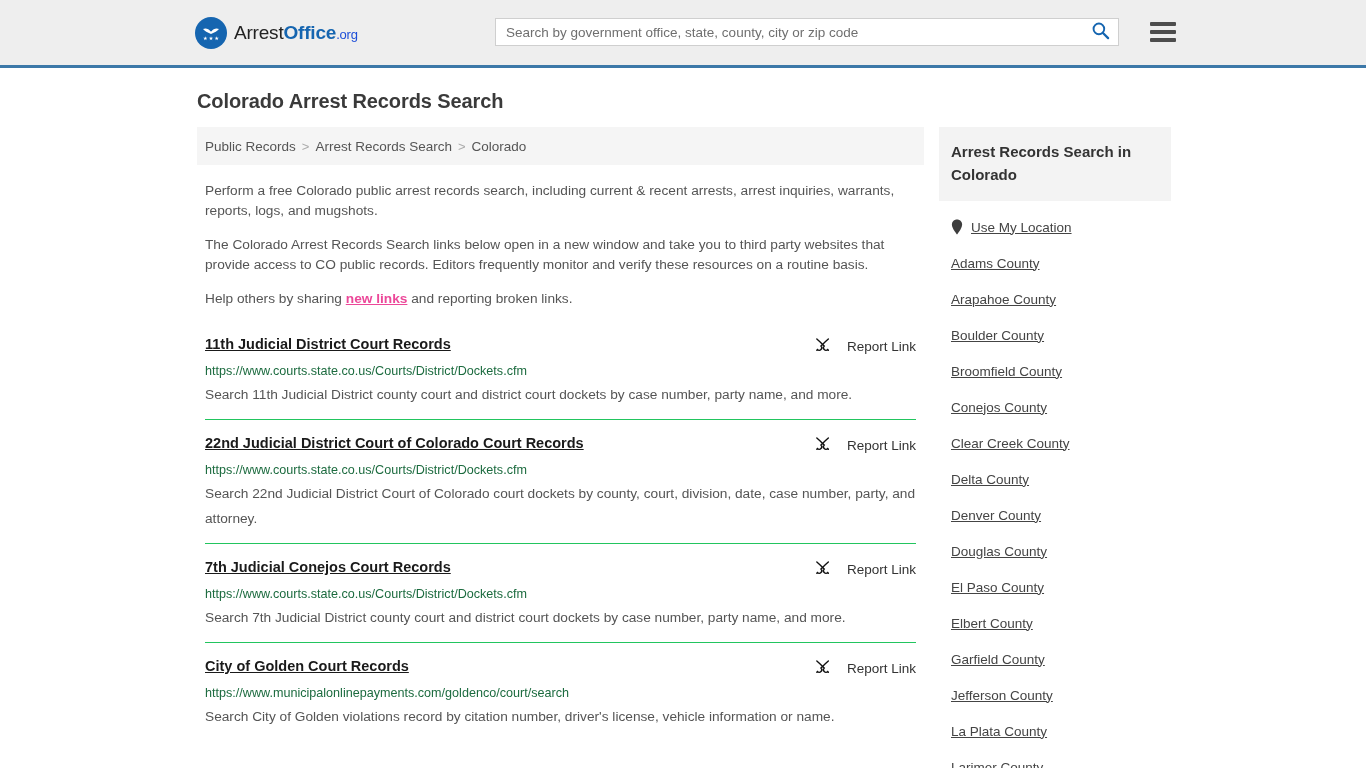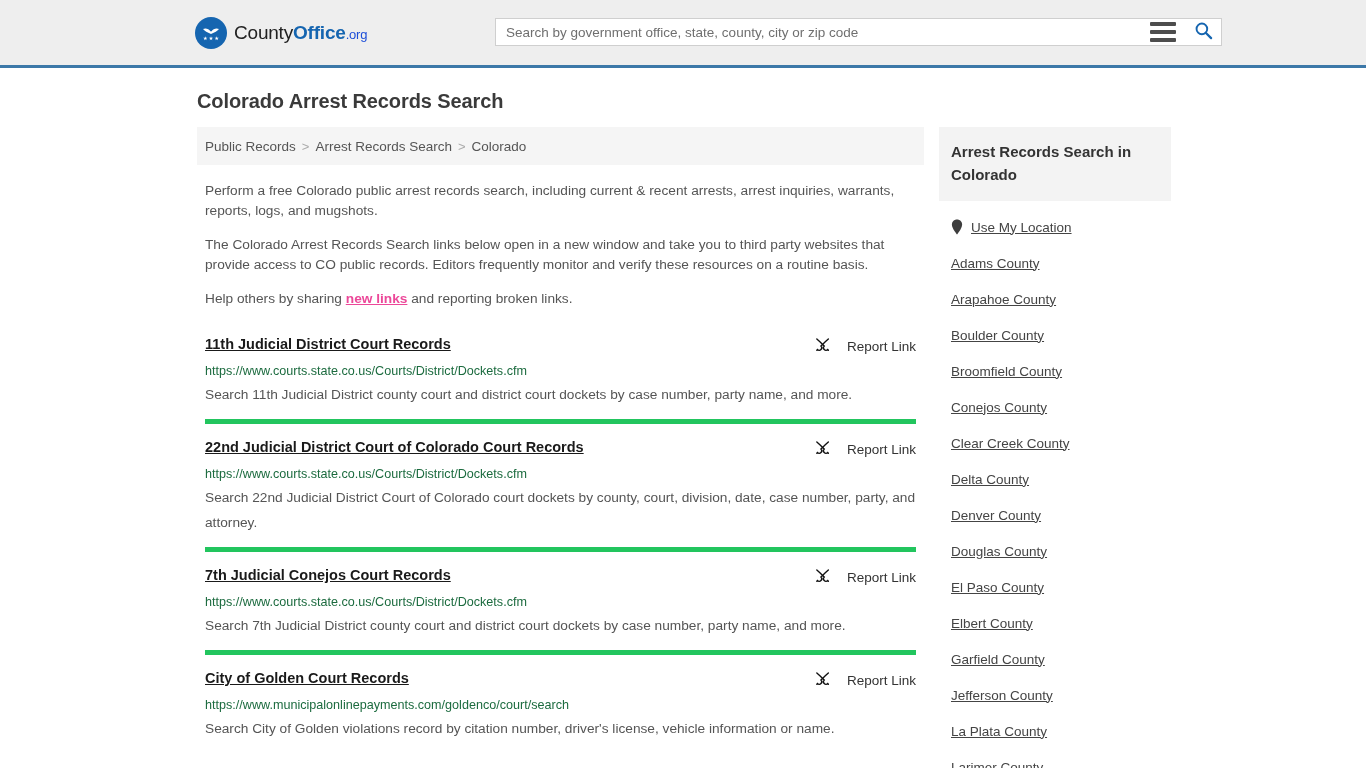--- a/index.html
+++ b/index.html
@@ -42,21 +42,21 @@
     white-space: nowrap;
   }
   .logo-text .b { color: #1565b0; font-weight: bold; }
   .logo-text .n { font-weight: normal; }
   .logo-text .tld { font-size: 13px; color: #1d4ed8; }
 
   .search-area {
     position: absolute;
     left: 495px;
     top: 18px;
-    width: 727px;
+    width: 624px;
     height: 28px;
     display: flex;
     align-items: stretch;
     background: #ffffff;
     border: 1px solid #cfcfcf;
   }
   .search-input {
     flex: 1;
     border: none;
     outline: none;
@@ -141,21 +141,21 @@
   .intro a {
     color: #ec4899;
     text-decoration: underline;
     font-weight: bold;
     text-align: right;
   }
 
   
   .results { margin-top: 22px; padding: 0 8px; }
   .result {
-    border-top: 5px solid #22c55e;
+    border-top: 1px solid #22c55e;
     padding: 14px 0 12px 0;
   }
   .result:first-child { border-top: none; padding-top: 4px; }
   .result-head {
     display: flex;
     align-items: flex-start;
     justify-content: space-between;
   }
   .result-title {
     font-size: 14.5px;
@@ -220,21 +220,21 @@
   <a class="logo-wrap" href="#">
     <span class="logo-mark">
       <svg width="24" height="24" viewBox="0 0 24 24" aria-hidden="true">
         <path d="M4 8 C7 6.5 9.5 8 12 10.5 C14.5 8 17 6.5 20 8 C18 10 16 11.5 12 13 C8 11.5 6 10 4 8 Z" fill="#ffffff"></path>
         <circle cx="12" cy="9.2" r="1.1" fill="#1565b0"></circle>
         <path d="M6.3 15.3l.5 1.5h1.6l-1.3 1 .5 1.5-1.3-.95-1.3.95.5-1.5-1.3-1h1.6z" fill="#ffffff"></path>
         <path d="M12 15.3l.5 1.5h1.6l-1.3 1 .5 1.5-1.3-.95-1.3.95.5-1.5-1.3-1h1.6z" fill="#ffffff"></path>
         <path d="M17.7 15.3l.5 1.5h1.6l-1.3 1 .5 1.5-1.3-.95-1.3.95.5-1.5-1.3-1h1.6z" fill="#ffffff"></path>
       </svg>
     </span>
-    <span class="logo-text"><span class="n">County</span><span class="b">Office</span><span class="tld">.org</span></span>
+    <span class="logo-text"><span class="n">Arrest</span><span class="b">Office</span><span class="tld">.org</span></span>
   </a>
 
   <div class="search-area">
     <input class="search-input" type="text" placeholder="Search by government office, state, county, city or zip code" style="">
     <button class="search-btn">
       <span>
         <svg width="19" height="19" viewBox="0 0 20 20" aria-hidden="true">
           <circle cx="8.3" cy="8.3" r="5.6" fill="none" stroke="#1565b0" stroke-width="2"></circle>
           <line x1="12.6" y1="12.6" x2="18" y2="18" stroke="#1565b0" stroke-width="2.4" stroke-linecap="round"></line>
         </svg>

